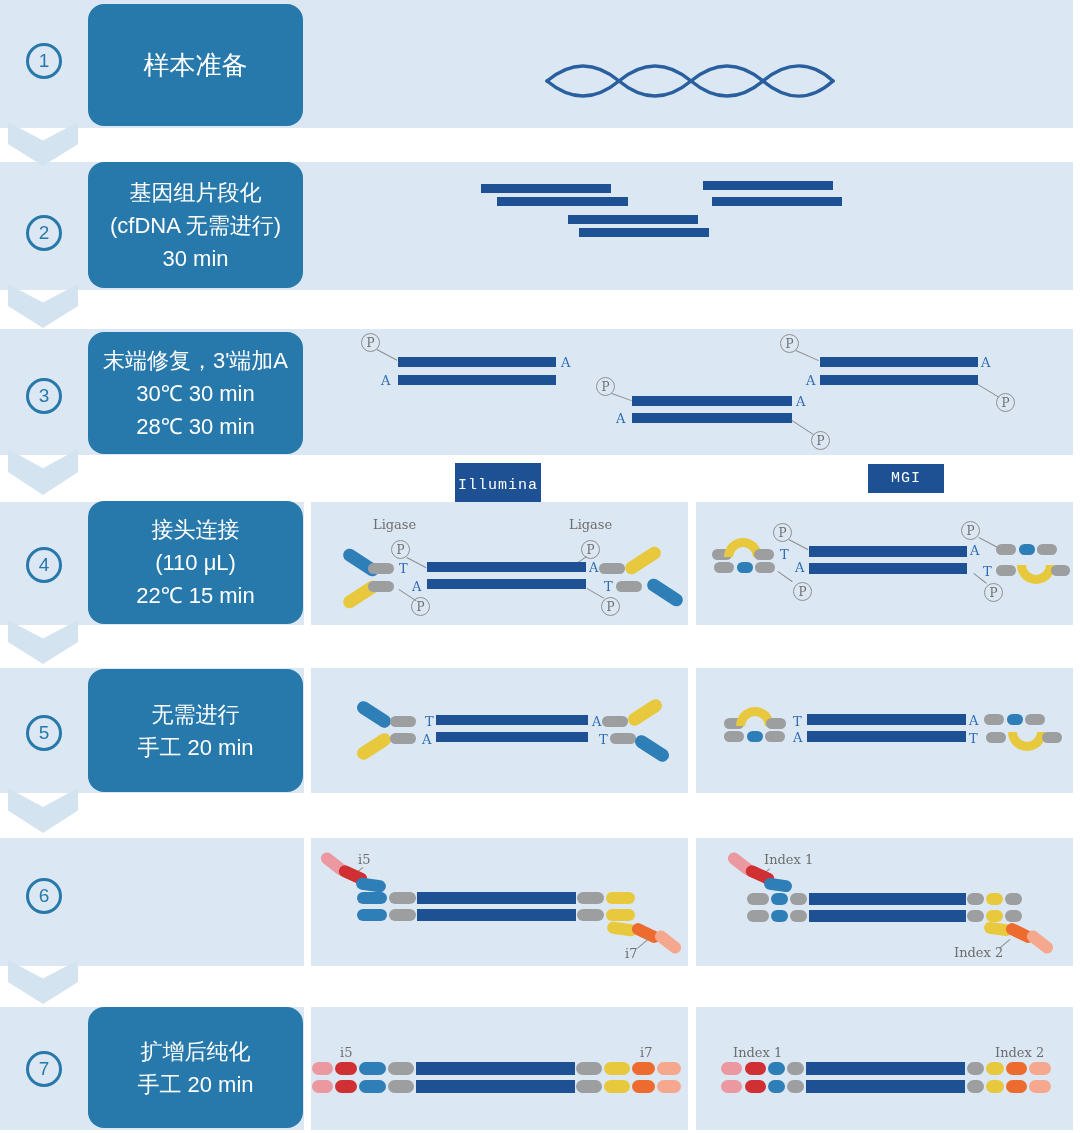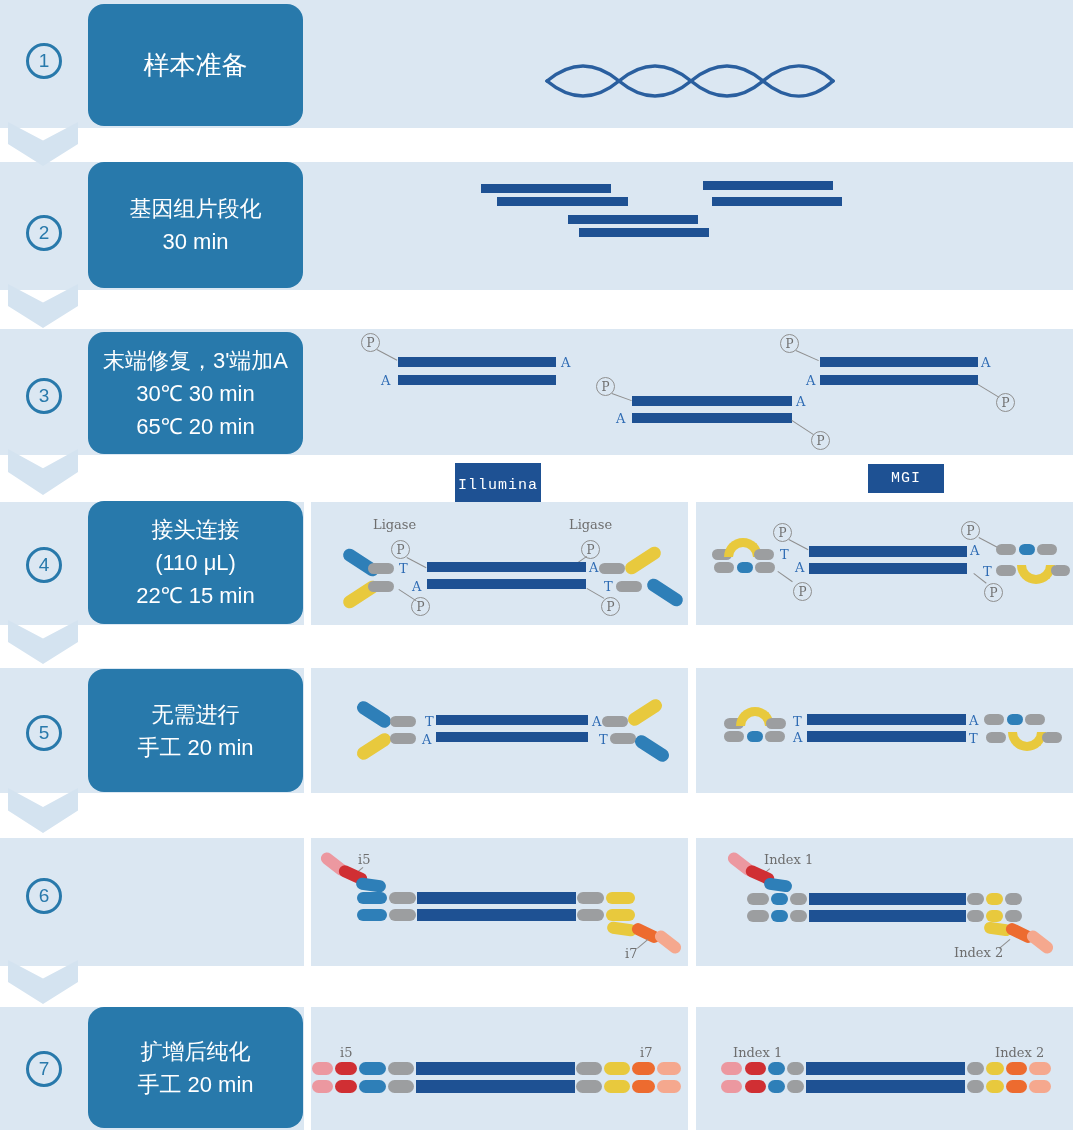--- a/index.html
+++ b/index.html
@@ -73,26 +73,27 @@
     </div>
   <div class="num" style="top:1051px">
       <span>7</span>
     </div>
 
   <div class="stepbox big" style="top:4px;height:122px">
     <span>样本准备</span>
   </div>
   <div class="stepbox" style="top:162px;height:126px">
     <span>基因组片段化</span>
+    <span>(cfDNA 无需进行)</span>
     <span>30 min</span>
   </div>
   <div class="stepbox" style="top:332px;height:122px">
     <span>末端修复，3'端加A</span>
     <span>30℃ 30 min</span>
-    <span>65℃ 20 min</span>
+    <span>28℃ 30 min</span>
   </div>
   <div class="stepbox" style="top:501px;height:123px">
     <span>接头连接</span>
     <span>(110 μL)</span>
     <span>22℃ 15 min</span>
   </div>
   <div class="stepbox" style="top:669px;height:123px">
     <span>无需进行</span>
     <span>手工  20 min</span>
   </div>

